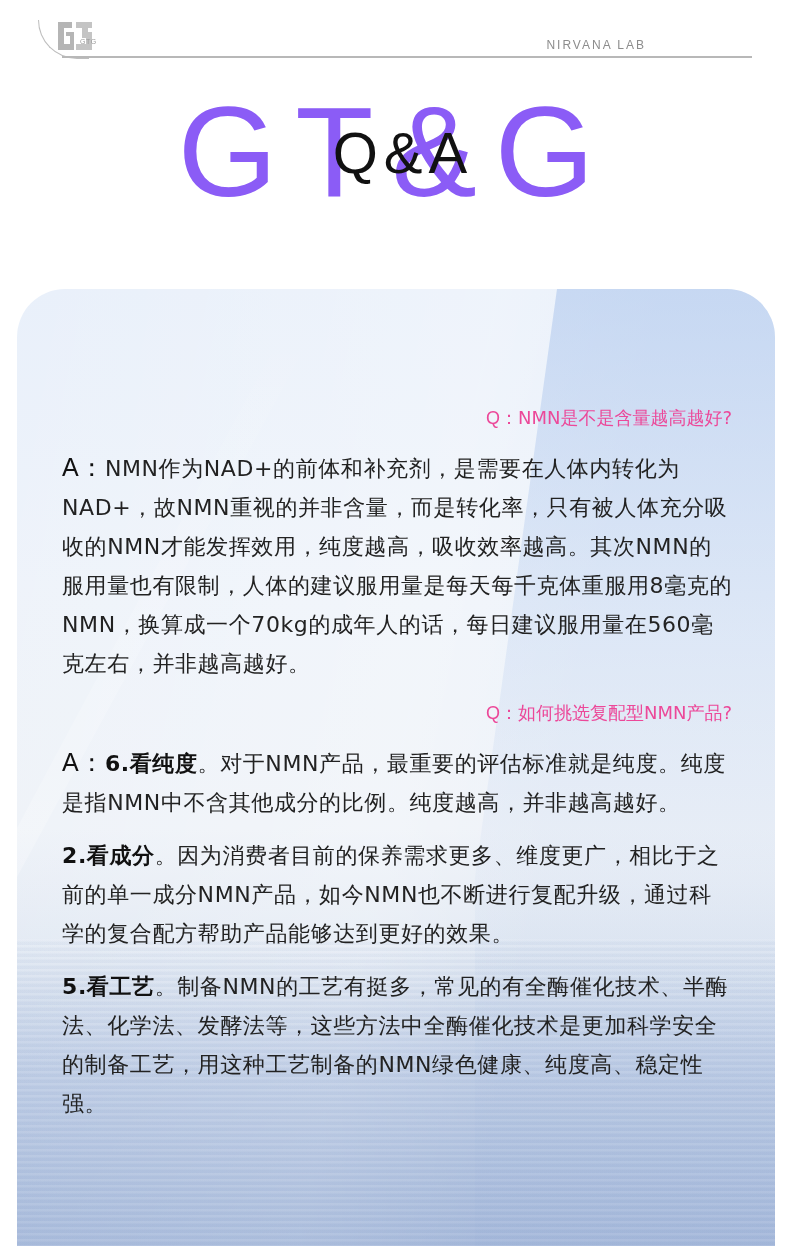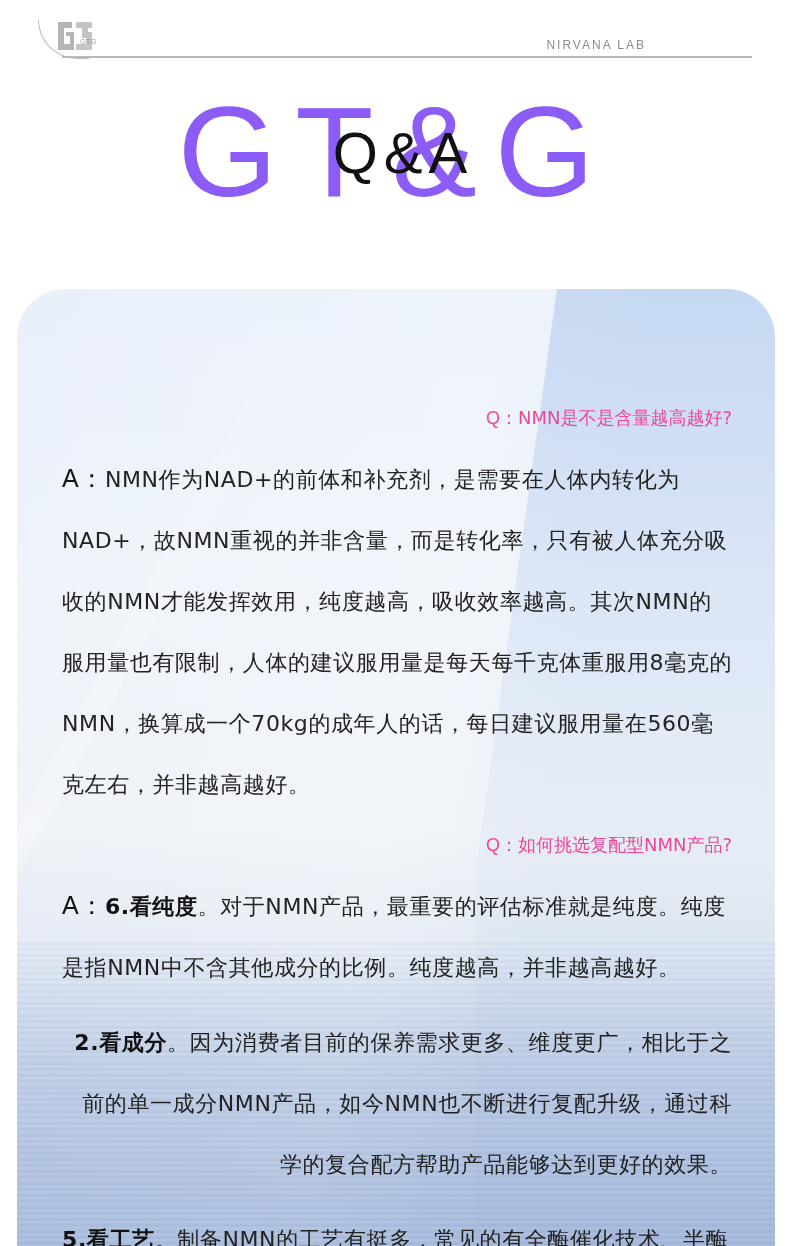--- a/index.html
+++ b/index.html
@@ -155,34 +155,34 @@
       line-height: 44px;
       font-weight: 500;
       color: #ec4899;
       margin: 0;
       white-space: nowrap;
       text-align: right;
     }
     .q .q-prefix { font-family: "Liberation Sans", sans-serif; }
     .a {
       font-size: 22px;
-      line-height: 61px;
+      line-height: 39px;
       color: #222;
       margin: 0;
       letter-spacing: 0.6px;
     }
     .a .a-prefix {
       font-family: "Liberation Sans", sans-serif;
       font-size: 25px;
       color: #111;
     }
     .sec1 { margin-top: 8px; }
     .q2 { margin-top: 8px; }
     .a2 { margin-top: 8px; }
-    .p2 { margin-top: 14px; text-align: right; }
+    .p2 { margin-top: 14px; }
     .p3 { margin-top: 14px; }
     .strong { font-weight: 700; color: #111; }
   </style>
 </head>
 <body>
 
 <div class="page">
 
   <div class="header">
     <div class="header-curve"></div>

